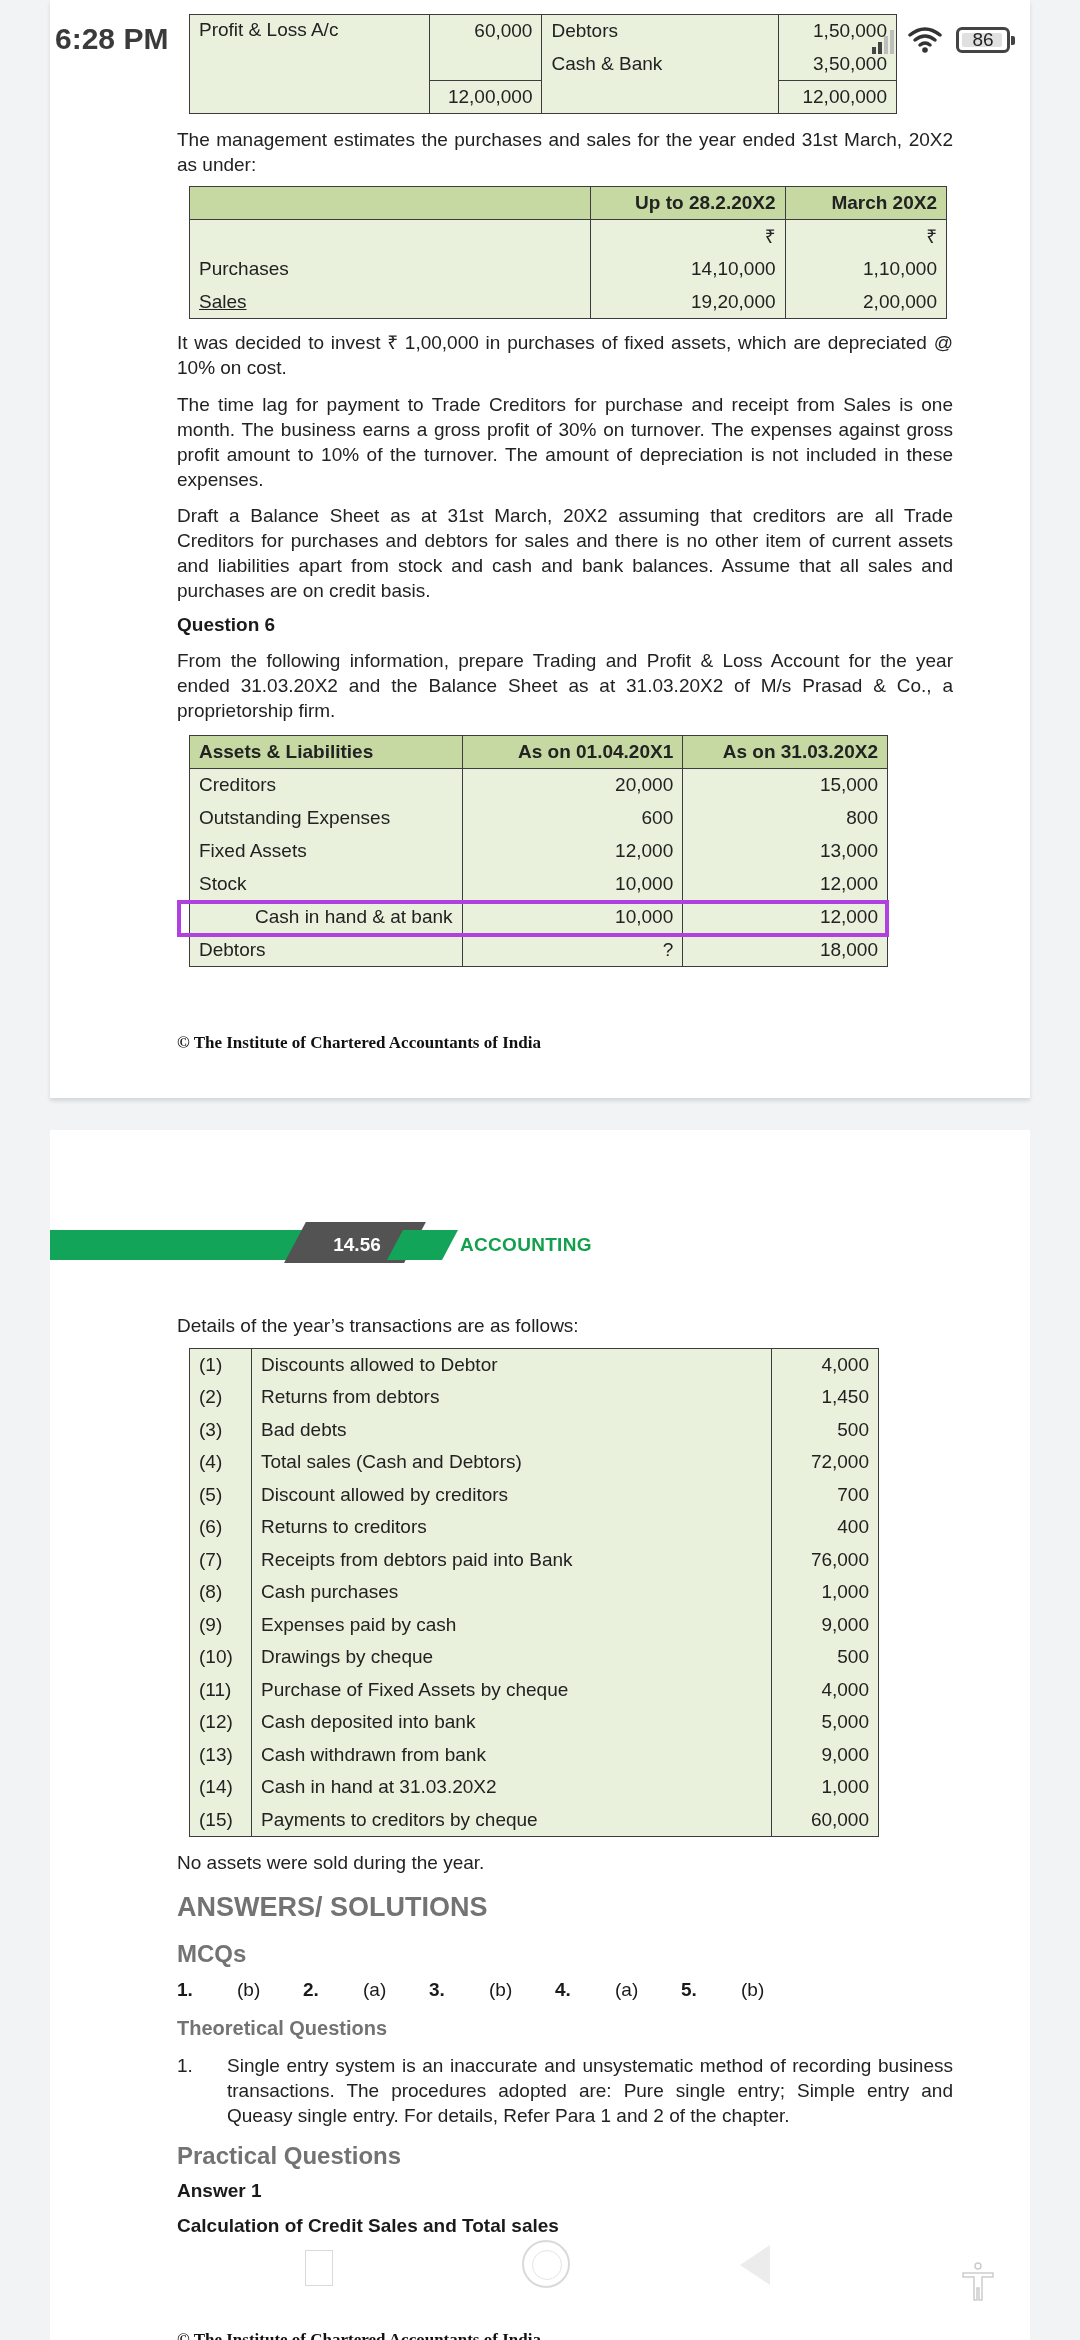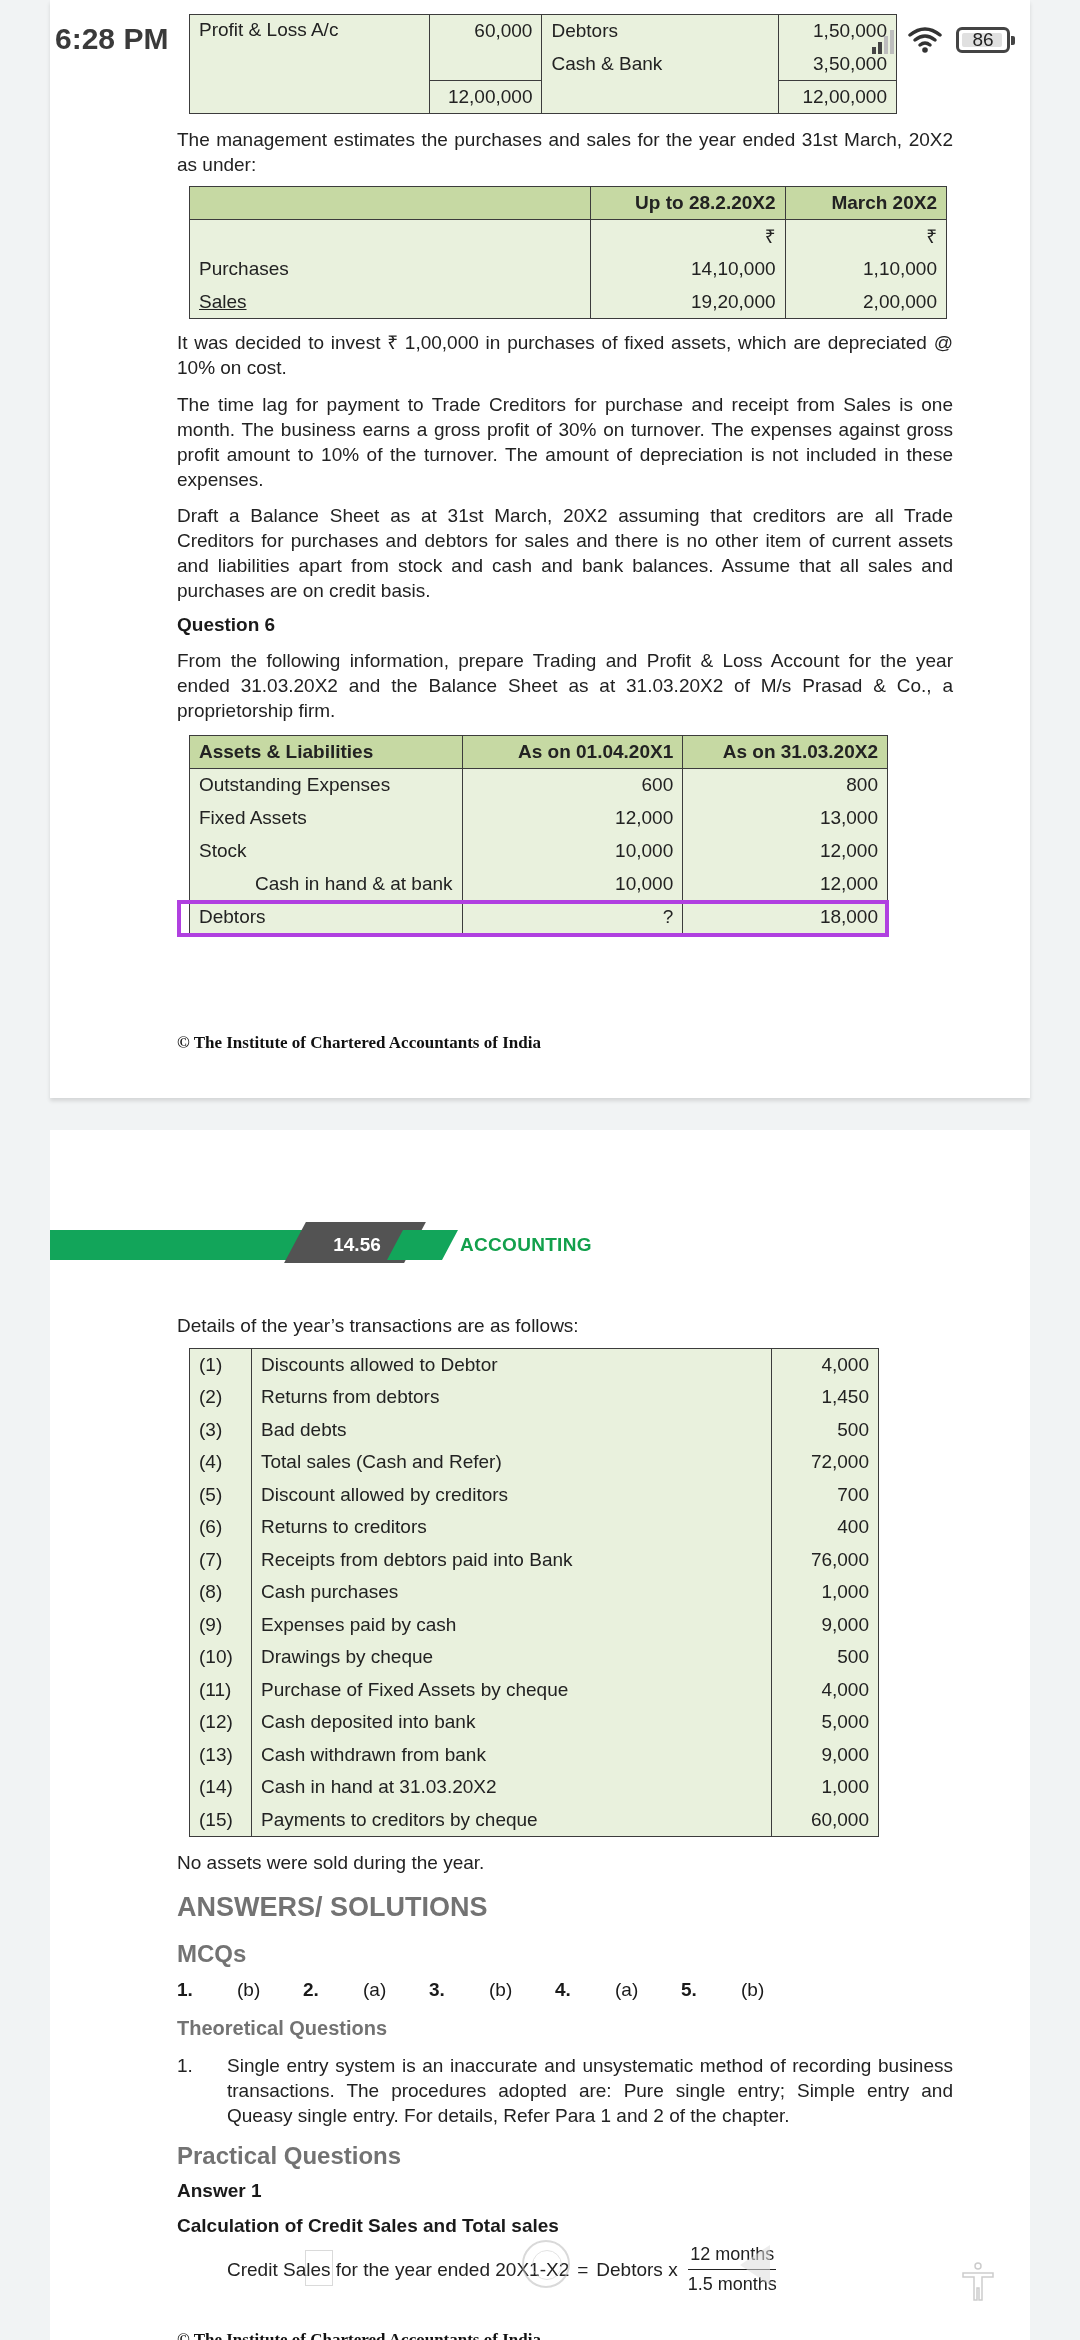--- a/index.html
+++ b/index.html
@@ -199,20 +199,25 @@
       </colgroup>
     <tbody>
         <tr>
       <th class="l">Assets &amp; Liabilities</th>
       <th class="r">As on 01.04.20X1</th>
       <th class="r">As on 31.03.20X2</th>
     </tr>
     </tbody>
       <tbody id="assets-body">
         <tr>
+          <td class="l" style="border-top: none; border-bottom: none;">Creditors</td>
+          <td class="r" style="border-top: none; border-bottom: none;">20,000</td>
+          <td class="r" style="border-top: none; border-bottom: none;">15,000</td>
+        </tr>
+        <tr>
           <td class="l" style="border-top: none; border-bottom: none;">Outstanding Expenses</td>
           <td class="r" style="border-top: none; border-bottom: none;">600</td>
           <td class="r" style="border-top: none; border-bottom: none;">800</td>
         </tr>
         <tr>
           <td class="l" style="border-top: none; border-bottom: none;">Fixed Assets</td>
           <td class="r" style="border-top: none; border-bottom: none;">12,000</td>
           <td class="r" style="border-top: none; border-bottom: none;">13,000</td>
         </tr>
         <tr>
@@ -263,21 +268,21 @@
           <td class="l" style="border-top: none; border-bottom: none; height: 32.5px;">Returns from debtors</td>
           <td class="r" style="border-top: none; border-bottom: none; height: 32.5px;">1,450</td>
         </tr>
         <tr>
           <td class="l" style="border-top: none; border-bottom: none; height: 32.5px;">(3)</td>
           <td class="l" style="border-top: none; border-bottom: none; height: 32.5px;">Bad debts</td>
           <td class="r" style="border-top: none; border-bottom: none; height: 32.5px;">500</td>
         </tr>
         <tr>
           <td class="l" style="border-top: none; border-bottom: none; height: 32.5px;">(4)</td>
-          <td class="l" style="border-top: none; border-bottom: none; height: 32.5px;">Total sales (Cash and Refer)</td>
+          <td class="l" style="border-top: none; border-bottom: none; height: 32.5px;">Total sales (Cash and Debtors)</td>
           <td class="r" style="border-top: none; border-bottom: none; height: 32.5px;">72,000</td>
         </tr>
         <tr>
           <td class="l" style="border-top: none; border-bottom: none; height: 32.5px;">(5)</td>
           <td class="l" style="border-top: none; border-bottom: none; height: 32.5px;">Discount allowed by creditors</td>
           <td class="r" style="border-top: none; border-bottom: none; height: 32.5px;">700</td>
         </tr>
         <tr>
           <td class="l" style="border-top: none; border-bottom: none; height: 32.5px;">(6)</td>
           <td class="l" style="border-top: none; border-bottom: none; height: 32.5px;">Returns to creditors</td>
@@ -353,29 +358,20 @@
 
   <div class="abs" style="left:127px; top:923px; width:776px; display:flex;">
     <div class="para" style="width:50px; flex:none;">1.</div>
     <div class="para" style="flex:1;">Single entry system is an inaccurate and unsystematic method of recording business transactions. The procedures adopted are: Pure single entry; Simple entry and Queasy single entry. For details, Refer Para 1 and 2 of the chapter.</div>
   </div>
 
   <div class="green-head abs" style="left:127px; top:1012px; font-size:24px;">Practical Questions</div>
   <div class="bold-head abs" style="left:127px; top:1050px;">Answer 1</div>
   <div class="bold-head abs" style="left:127px; top:1085px;">Calculation of Credit Sales and Total sales</div>
 
-  <div class="abs para" style="left:177px; top:1112px; display:flex; align-items:center; gap:8px; text-align:left;">
-    <span>Credit Sales for the year ended 20X1-X2</span>
-    <span>=</span>
-    <span>Debtors x</span>
-    <span class="frac">
-      <span class="num">12 months</span>
-      <span class="den">1.5 months</span>
-    </span>
-  </div>
 
   <div class="footer-copy abs" style="left:127px; top:1200px; height:10px; overflow:hidden;">© The Institute of Chartered Accountants of India</div>
 </div>
 
 <div class="status-time">6:28 PM</div>
 <div class="status-right">
   <div class="signal" style="margin-left:-28px;">
     <span class="on" style="height:7px"></span>
       <span class="on" style="height:12px"></span>
       <span style="height:18px"></span>

